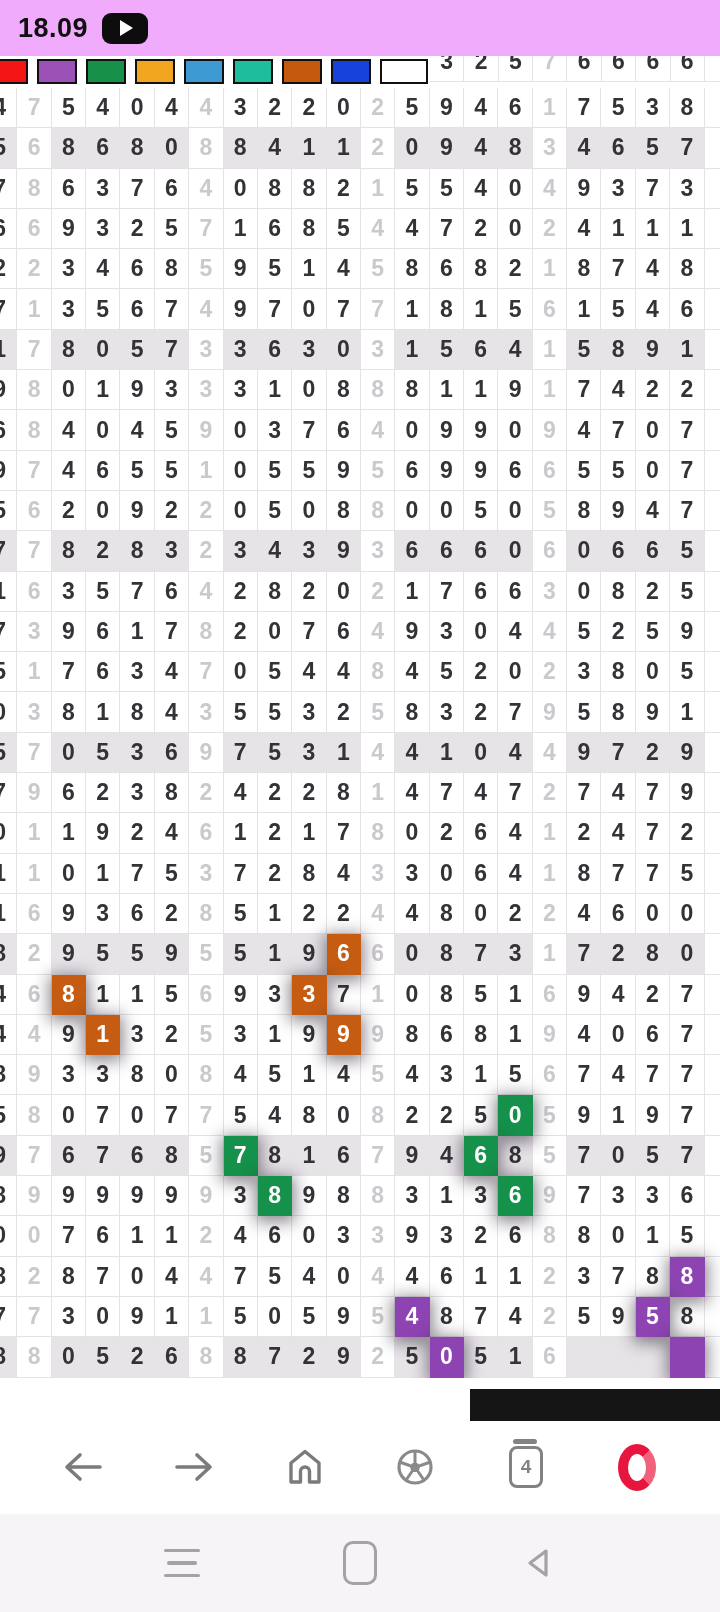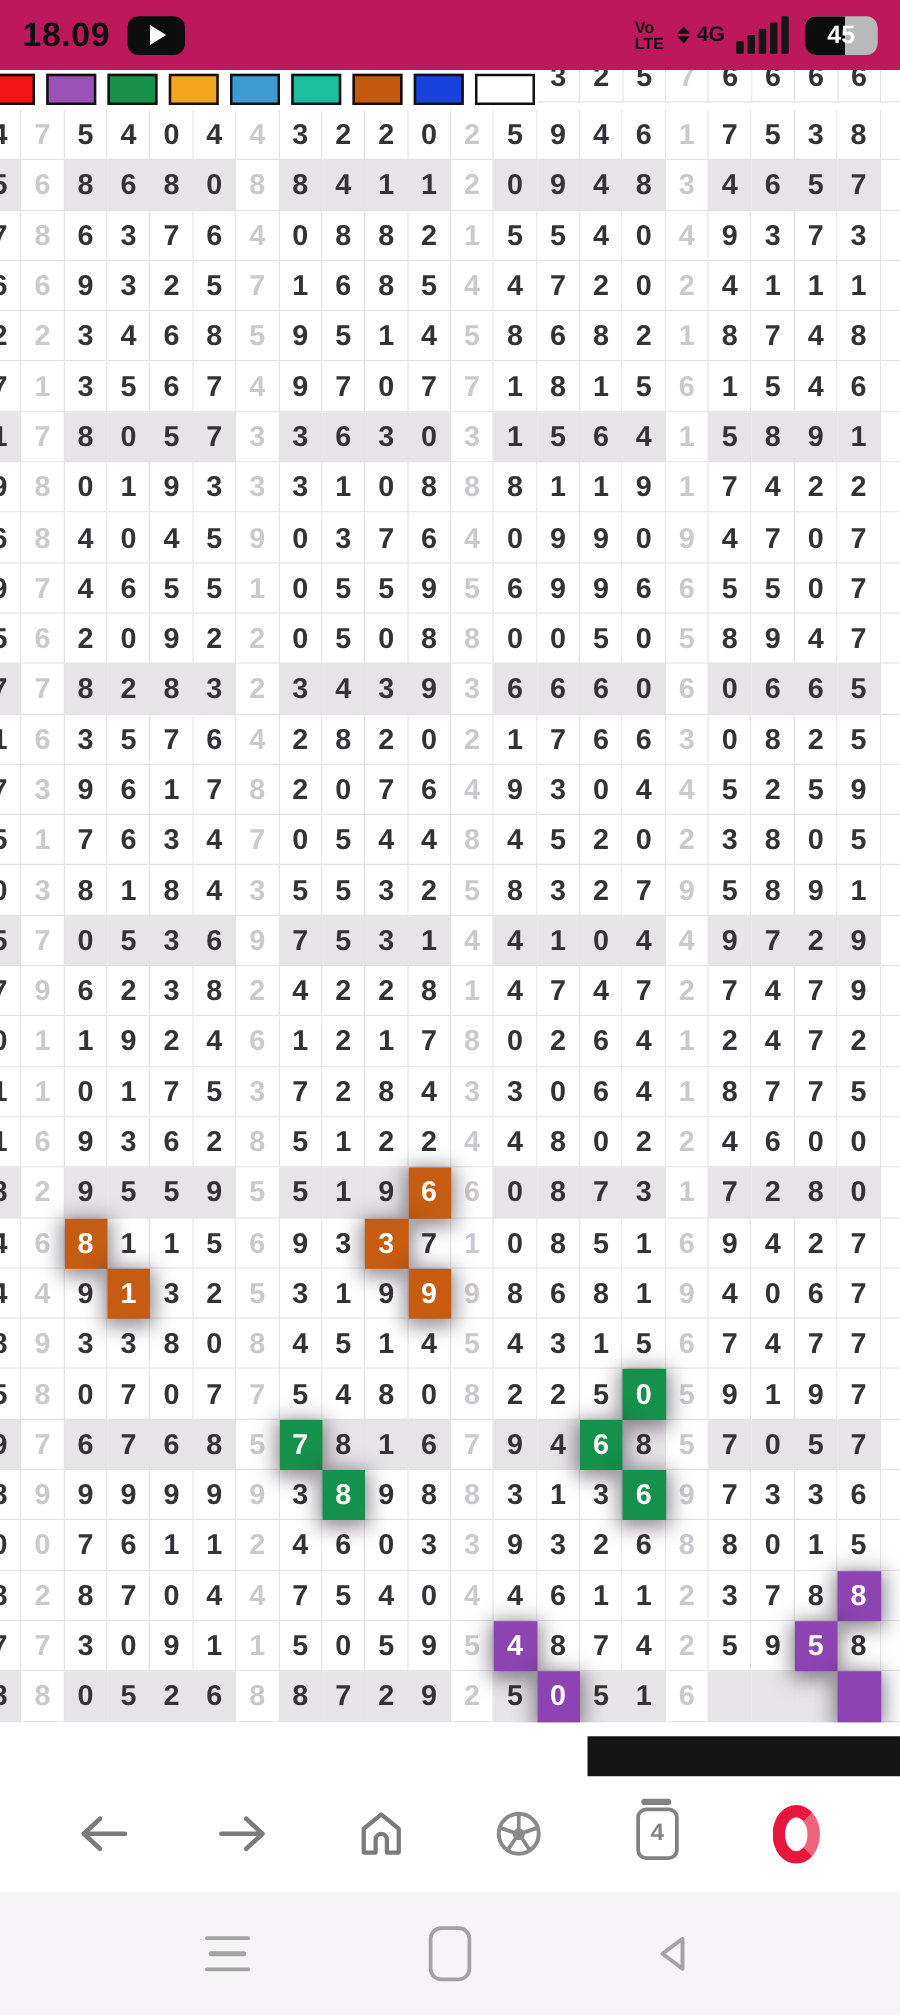--- a/index.html
+++ b/index.html
@@ -1,20 +1,20 @@
 <!DOCTYPE html>
 <html><head>
 <meta charset="utf-8">
 <style>
   html,body{margin:0;padding:0;background:#dcdcdc;}
   .screen{position:relative;width:720px;height:1612px;background:#fff;overflow:hidden;
           font-family:"Liberation Sans","DejaVu Sans",sans-serif;}
 
   
-  .status-bar{position:absolute;top:0;left:0;width:720px;height:56px;background:#be185d;
+  .status-bar{position:absolute;top:0;left:0;width:720px;height:56px;background:#f0abfc;
               display:flex;align-items:center;justify-content:space-between;padding:0 18px;box-sizing:border-box;}
   .sb-left{display:flex;align-items:center;gap:14px;}
   .time{font-size:27px;font-weight:700;color:#101010;letter-spacing:.5px;}
   .yt{width:46px;height:31px;background:#0d0d0d;border-radius:9px;display:flex;align-items:center;justify-content:center;}
   .yt-play{width:0;height:0;border-left:13px solid #fff;border-top:8px solid transparent;border-bottom:8px solid transparent;margin-left:3px;}
   .sb-right{display:flex;align-items:center;gap:7px;}
   .volte{display:flex;flex-direction:column;line-height:13px;font-size:13px;font-weight:700;color:#111;}
   .updown{display:flex;flex-direction:column;gap:2px;margin-left:4px;}
   .updown i{display:block;width:0;height:0;border-left:5px solid transparent;border-right:5px solid transparent;}
   .updown .up{border-bottom:6px solid #111;}
@@ -71,43 +71,20 @@
 
 <div class="screen">
 
   <div class="status-bar">
     <div class="sb-left">
       <span class="time">18.09</span>
       <span class="yt">
           <span class="yt-play"></span>
         </span>
     </div>
-    <div class="sb-right">
-      <span class="volte">
-        <span>Vo</span>
-        <span>LTE</span>
-      </span>
-      <span class="updown">
-          <i class="up"></i>
-          <i class="dn"></i>
-        </span>
-      <span class="netg">4G</span>
-      <span class="sig">
-        <span style="height:10px"></span>
-          <span style="height:15px"></span>
-          <span style="height:20px"></span>
-          <span style="height:25px"></span>
-          <span style="height:30px"></span>
-      </span>
-      <span class="battery">
-        <span class="batt-fill"></span>
-        <span class="batt-num">45</span>
-        <span class="batt-nub"></span>
-      </span>
-    </div>
   </div>
 
   <div class="legend">
     <div class="partial-row">
         <div class="cell">3</div>
         <div class="cell">2</div>
         <div class="cell">5</div>
         <div class="cell light">7</div>
         <div class="cell">6</div>
         <div class="cell">6</div>

